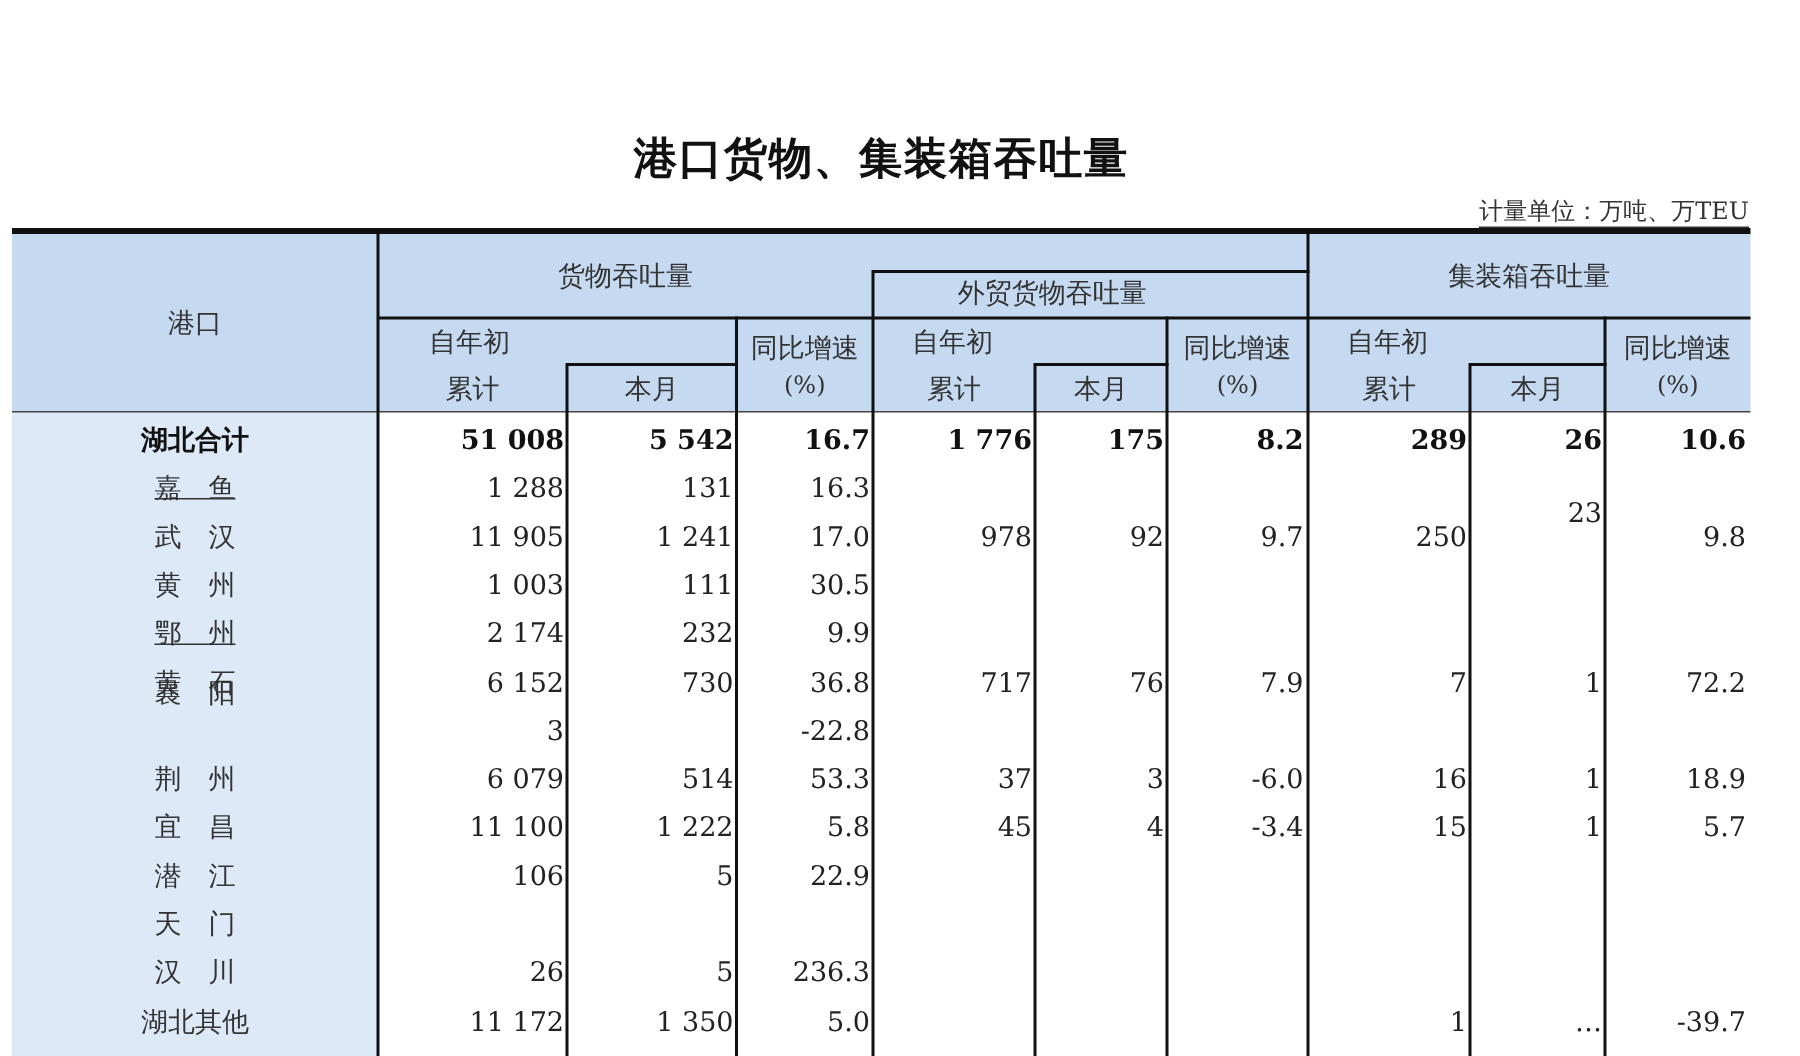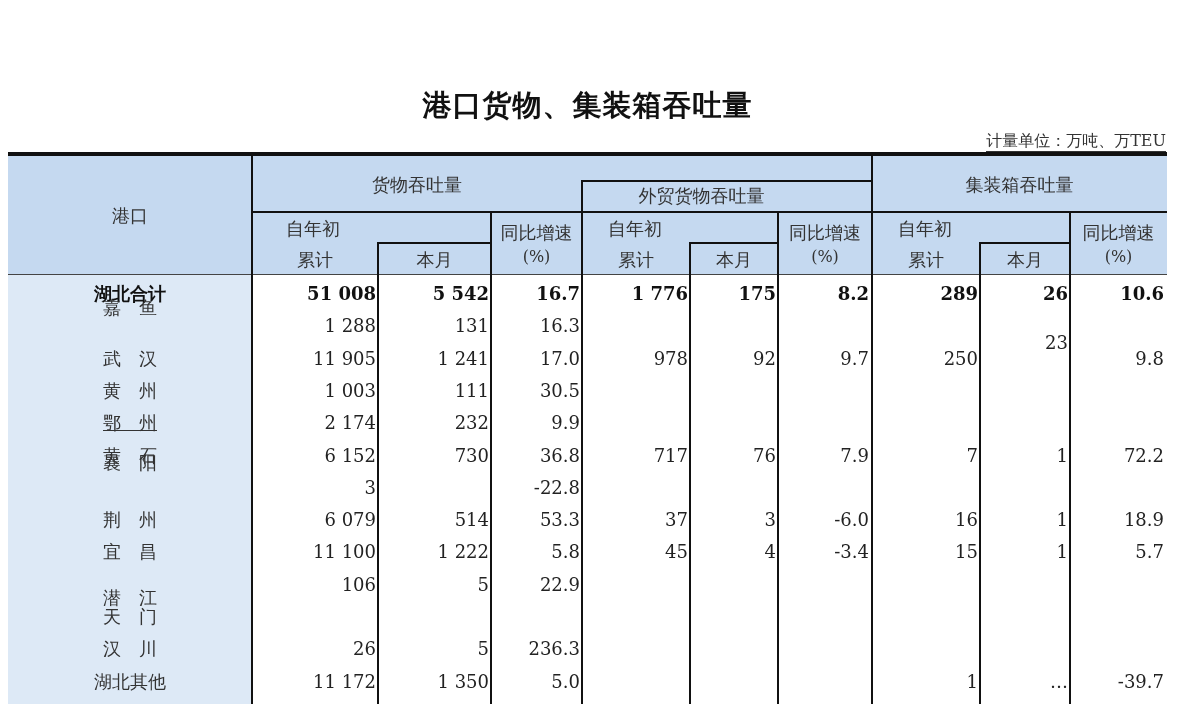--- a/index.html
+++ b/index.html
@@ -80,21 +80,21 @@
         <div class="cell b" style="top: 283px; right: 711px;">5 542</div>
         <div class="cell b" style="top: 283px; right: 620px;">16.7</div>
         <div class="cell b" style="top: 283px; right: 512px;">1 776</div>
         <div class="cell b" style="top: 283px; right: 424px;">175</div>
         <div class="cell b" style="top: 283px; right: 331px;">8.2</div>
         <div class="cell b" style="top: 283px; right: 222px;">289</div>
         <div class="cell b" style="top: 283px; right: 132px;">26</div>
         <div class="cell b" style="top: 283px; right: 36px;">10.6</div>
       </div>
       <div>
-        <div class="port" style="top: 297px;">嘉　鱼</div>
+        <div class="port" style="top: 315px; text-decoration: underline;">嘉　鱼</div>
         <div class="cell" style="top: 315px; right: 824px;">1 288</div>
         <div class="cell" style="top: 315px; right: 711px;">131</div>
         <div class="cell" style="top: 315px; right: 620px;">16.3</div>
         <div class="cell" style="top: 315px; right: 512px;"></div>
         <div class="cell" style="top: 315px; right: 424px;"></div>
         <div class="cell" style="top: 315px; right: 331px;"></div>
         <div class="cell" style="top: 315px; right: 222px;"></div>
         <div class="cell" style="top: 315px; right: 132px;"></div>
         <div class="cell" style="top: 315px; right: 36px;"></div>
       </div>
@@ -176,21 +176,21 @@
         <div class="cell" style="top: 541px; right: 711px;">1 222</div>
         <div class="cell" style="top: 541px; right: 620px;">5.8</div>
         <div class="cell" style="top: 541px; right: 512px;">45</div>
         <div class="cell" style="top: 541px; right: 424px;">4</div>
         <div class="cell" style="top: 541px; right: 331px;">-3.4</div>
         <div class="cell" style="top: 541px; right: 222px;">15</div>
         <div class="cell" style="top: 541px; right: 132px;">1</div>
         <div class="cell" style="top: 541px; right: 36px;">5.7</div>
       </div>
       <div>
-        <div class="port" style="top: 574px; margin-top: 13px;">潜　江</div>
+        <div class="port" style="top: 574px;">潜　江</div>
         <div class="cell" style="top: 574px; right: 824px;">106</div>
         <div class="cell" style="top: 574px; right: 711px;">5</div>
         <div class="cell" style="top: 574px; right: 620px;">22.9</div>
         <div class="cell" style="top: 574px; right: 512px;"></div>
         <div class="cell" style="top: 574px; right: 424px;"></div>
         <div class="cell" style="top: 574px; right: 331px;"></div>
         <div class="cell" style="top: 574px; right: 222px;"></div>
         <div class="cell" style="top: 574px; right: 132px;"></div>
         <div class="cell" style="top: 574px; right: 36px;"></div>
       </div>

